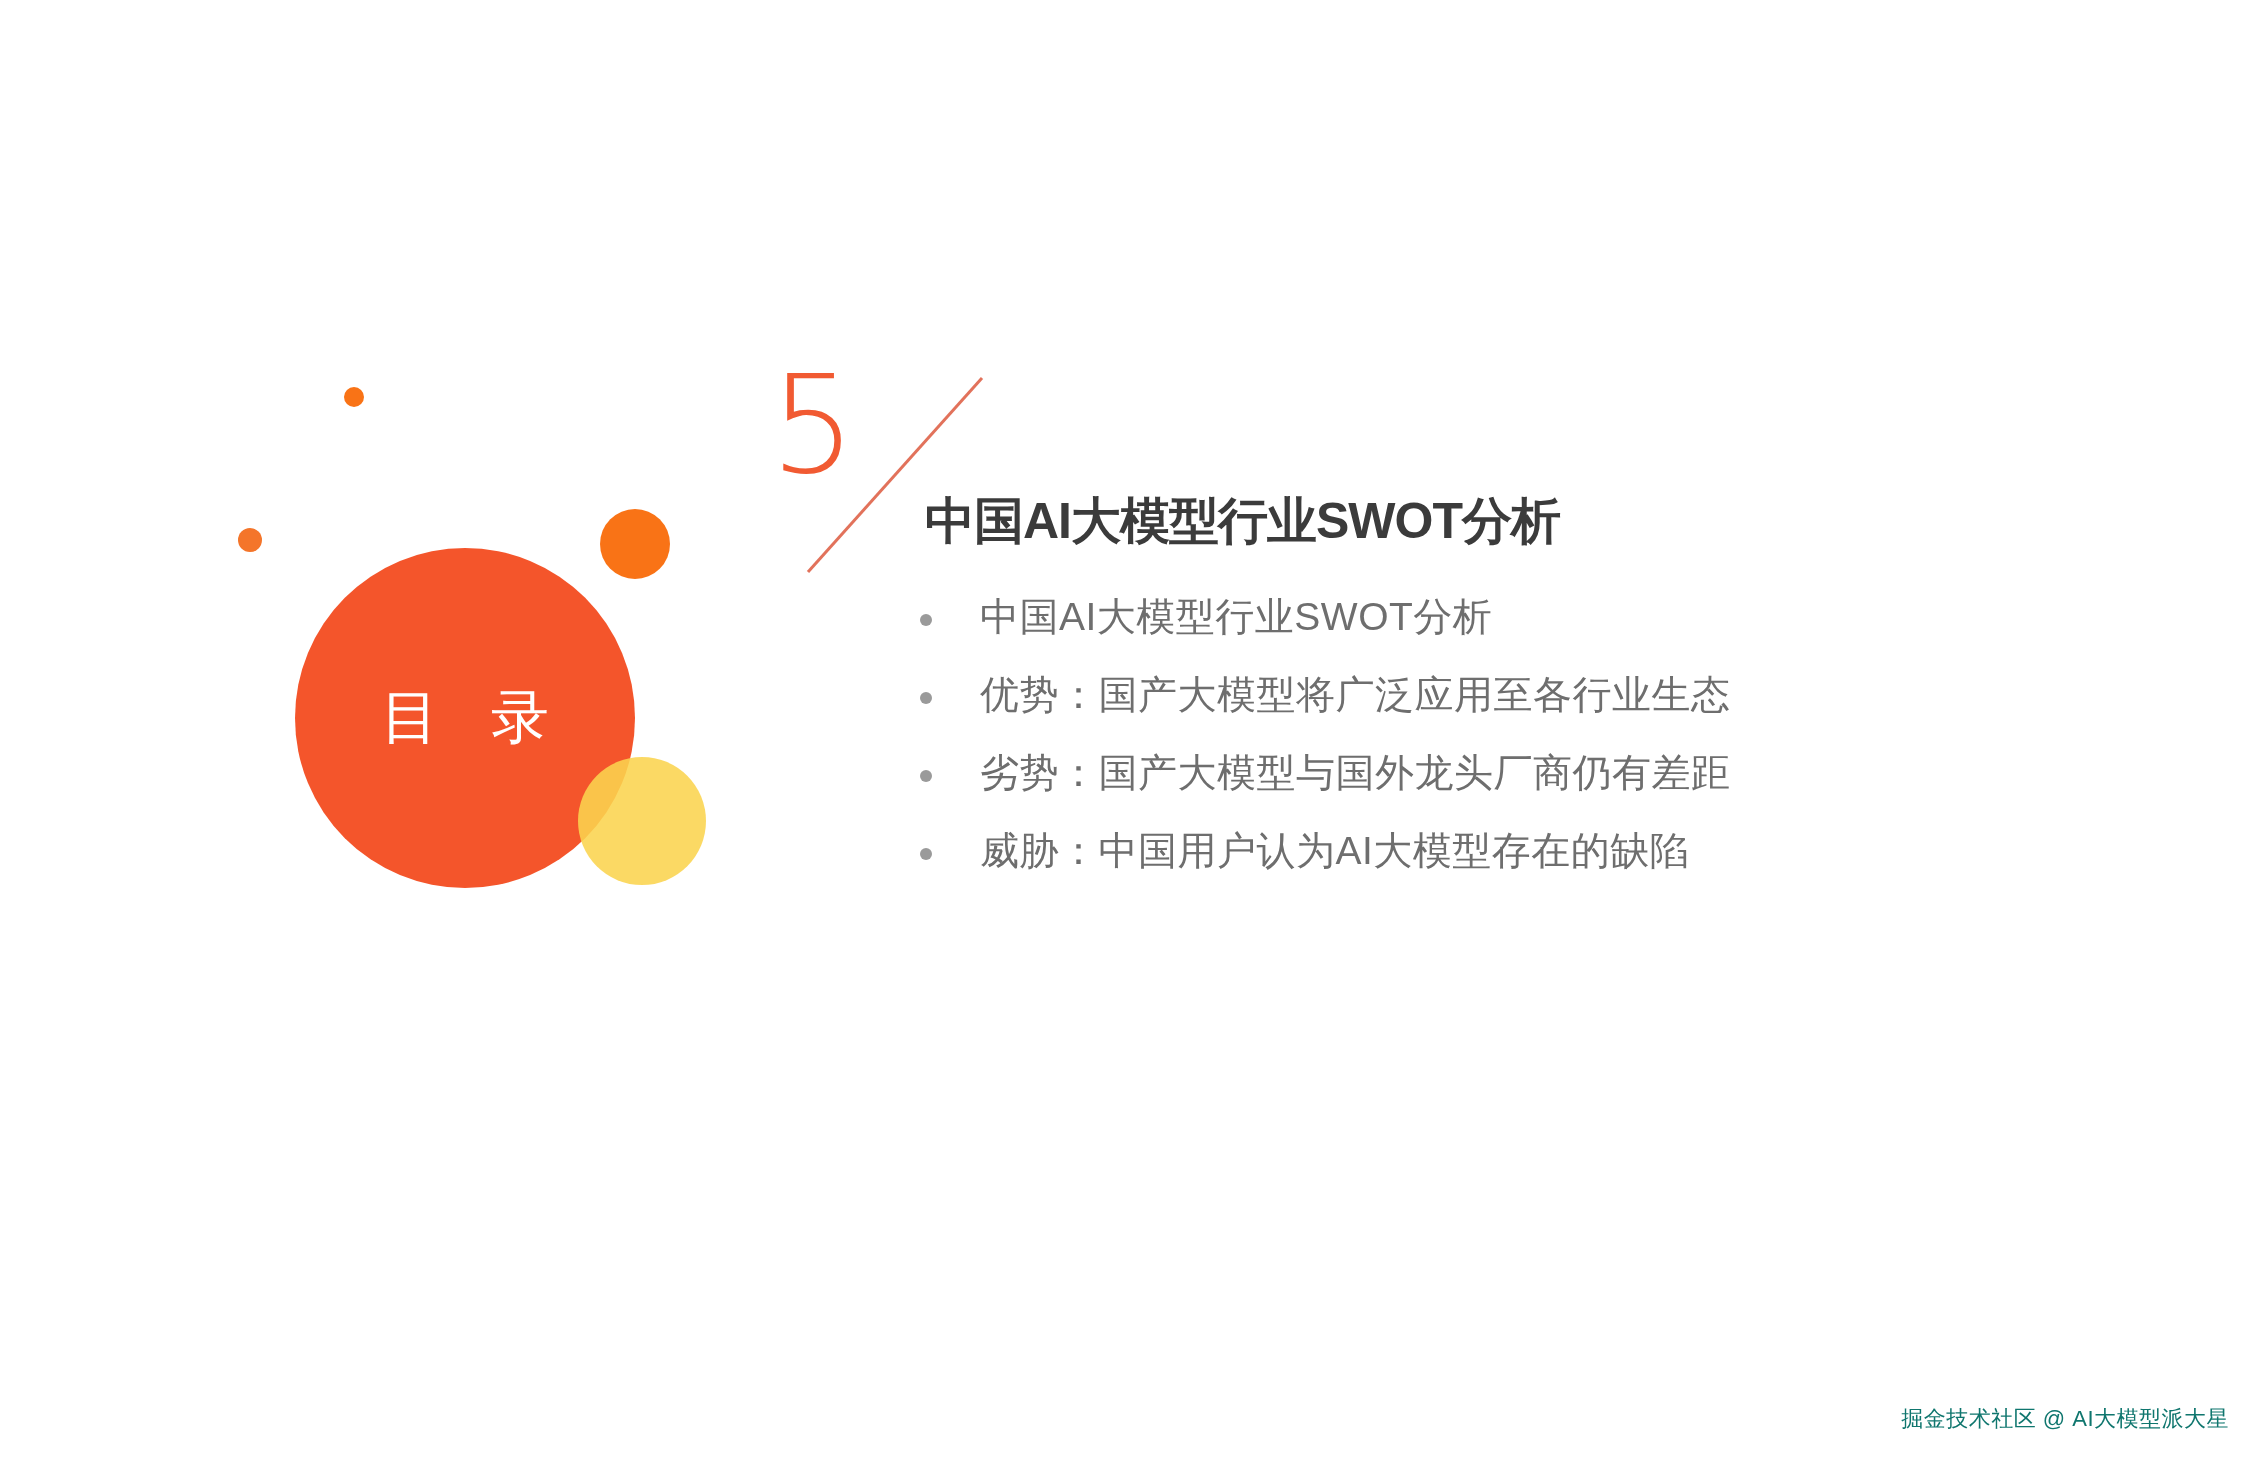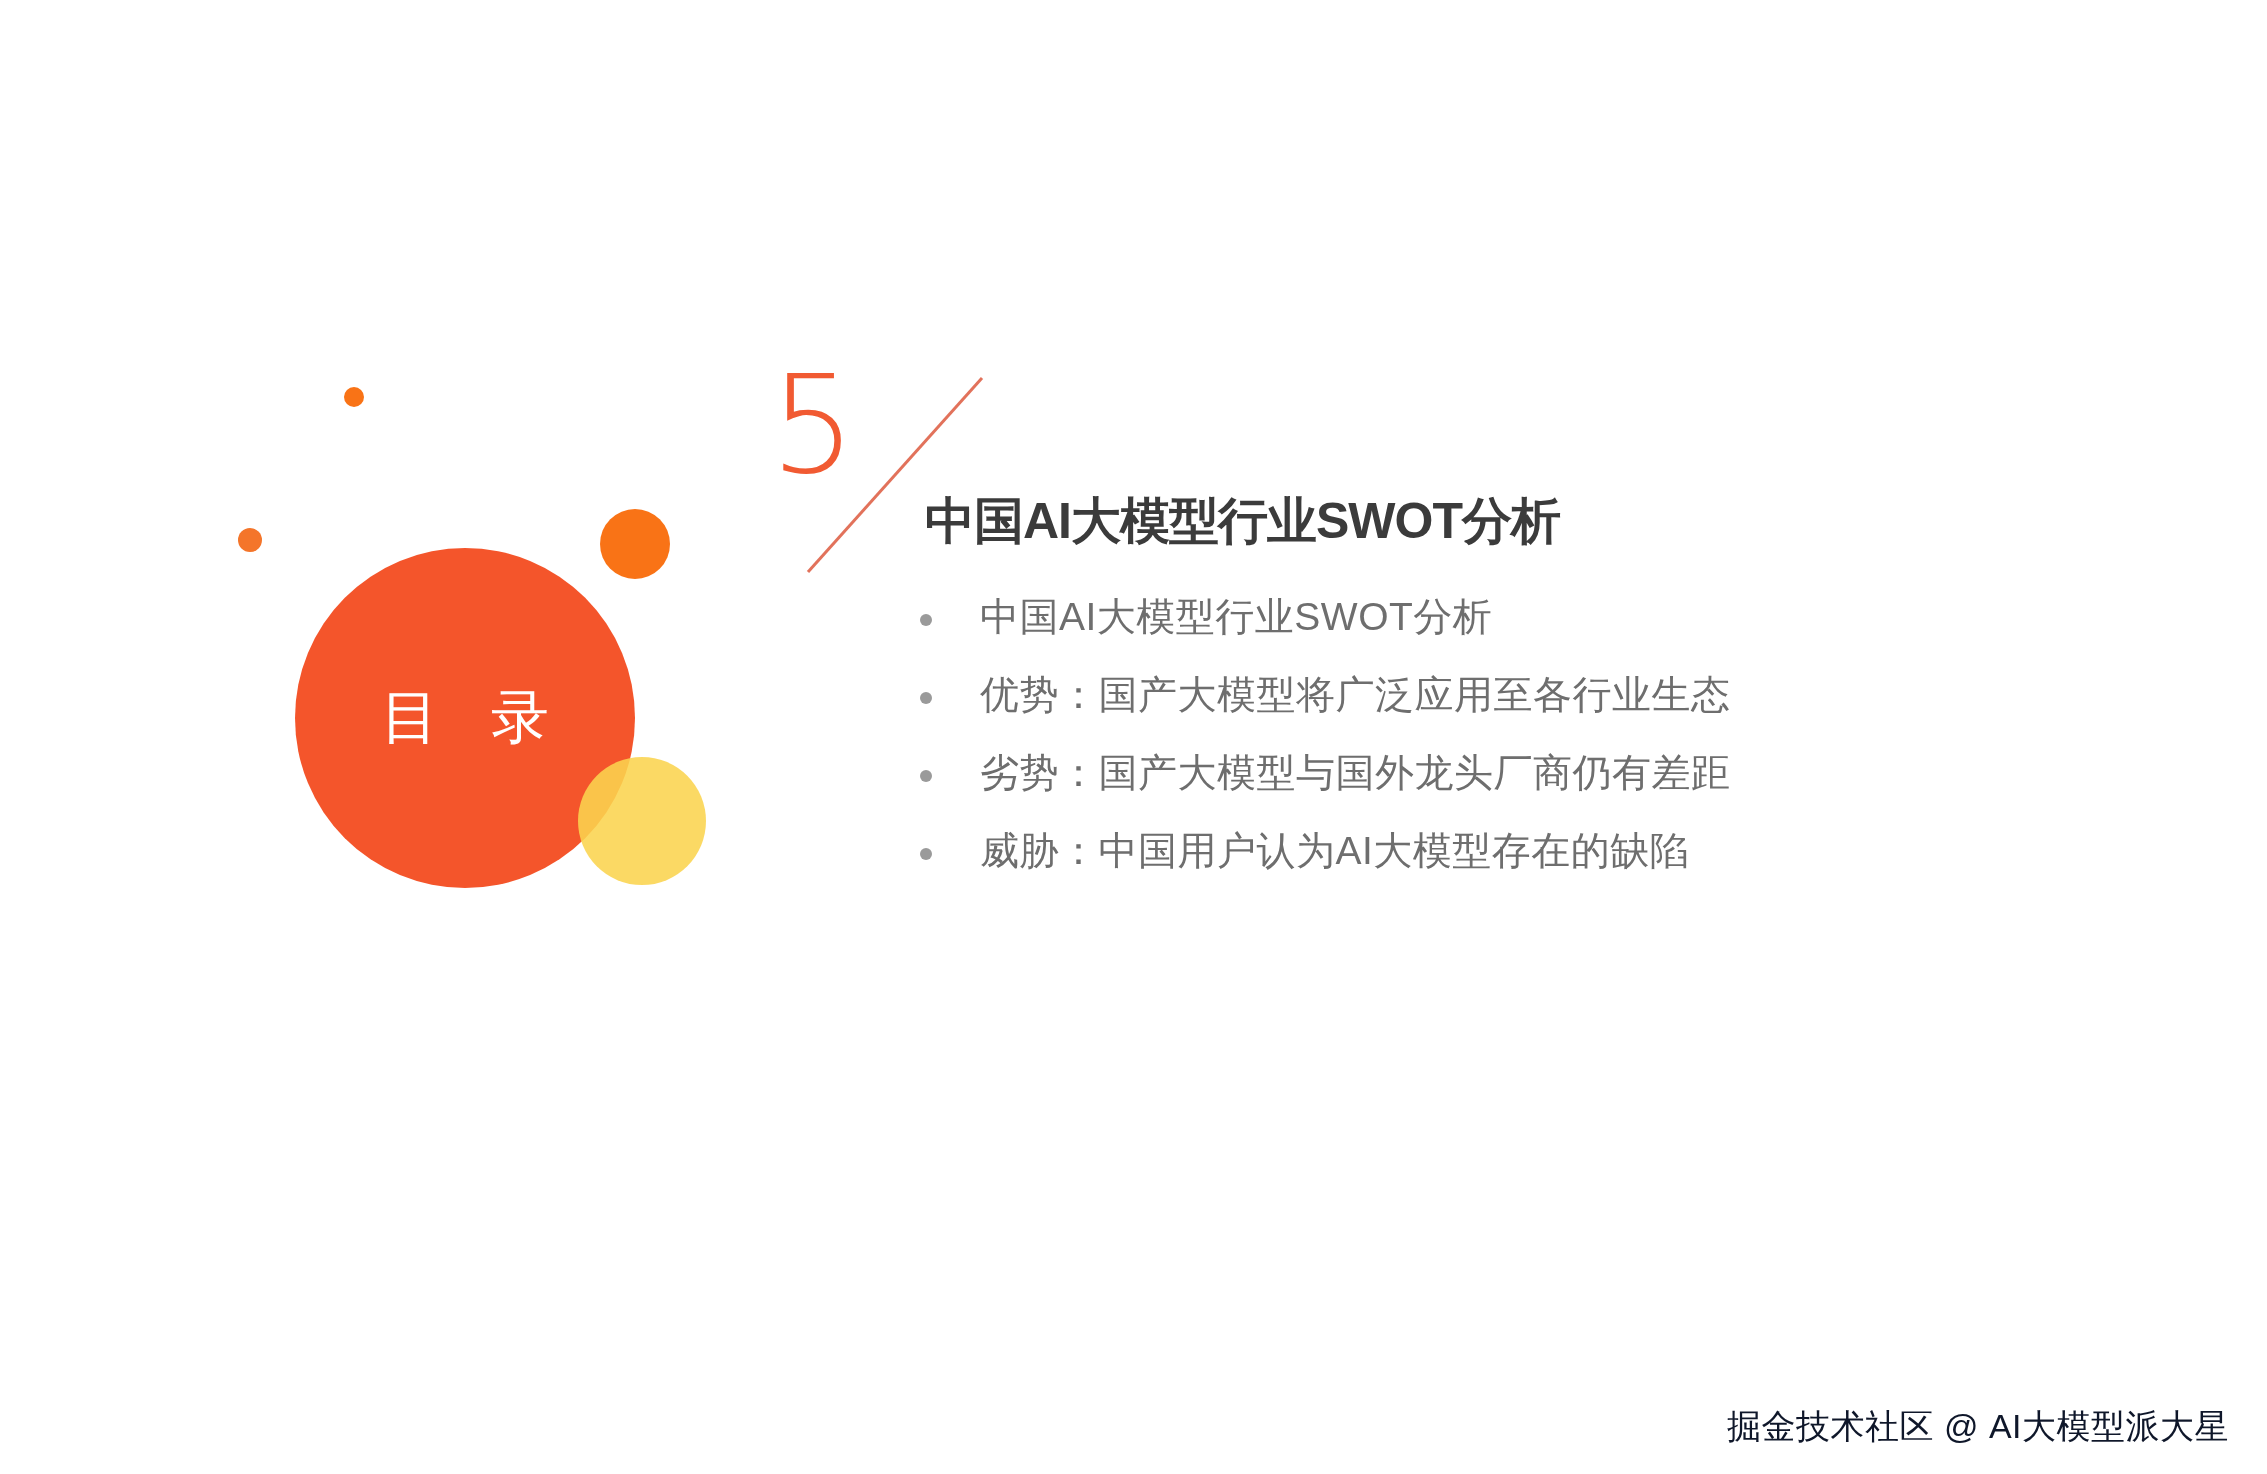--- a/index.html
+++ b/index.html
@@ -161,22 +161,22 @@
     top: 1416px;
     font-size: 28px;
     color: #9C9C9C;
     white-space: nowrap;
     letter-spacing: 0.5px;
   }
   .watermark {
     position: absolute;
     right: 38px;
     top: 1404px;
-    font-size: 34px;
-    color: #0f172a;
+    font-size: 22px;
+    color: #0f766e;
     white-space: nowrap;
     letter-spacing: 0.5px;
   }
 </style>
 </head>
 <body>
 
 <div id="slide">
 
   <div class="deco-layer">

